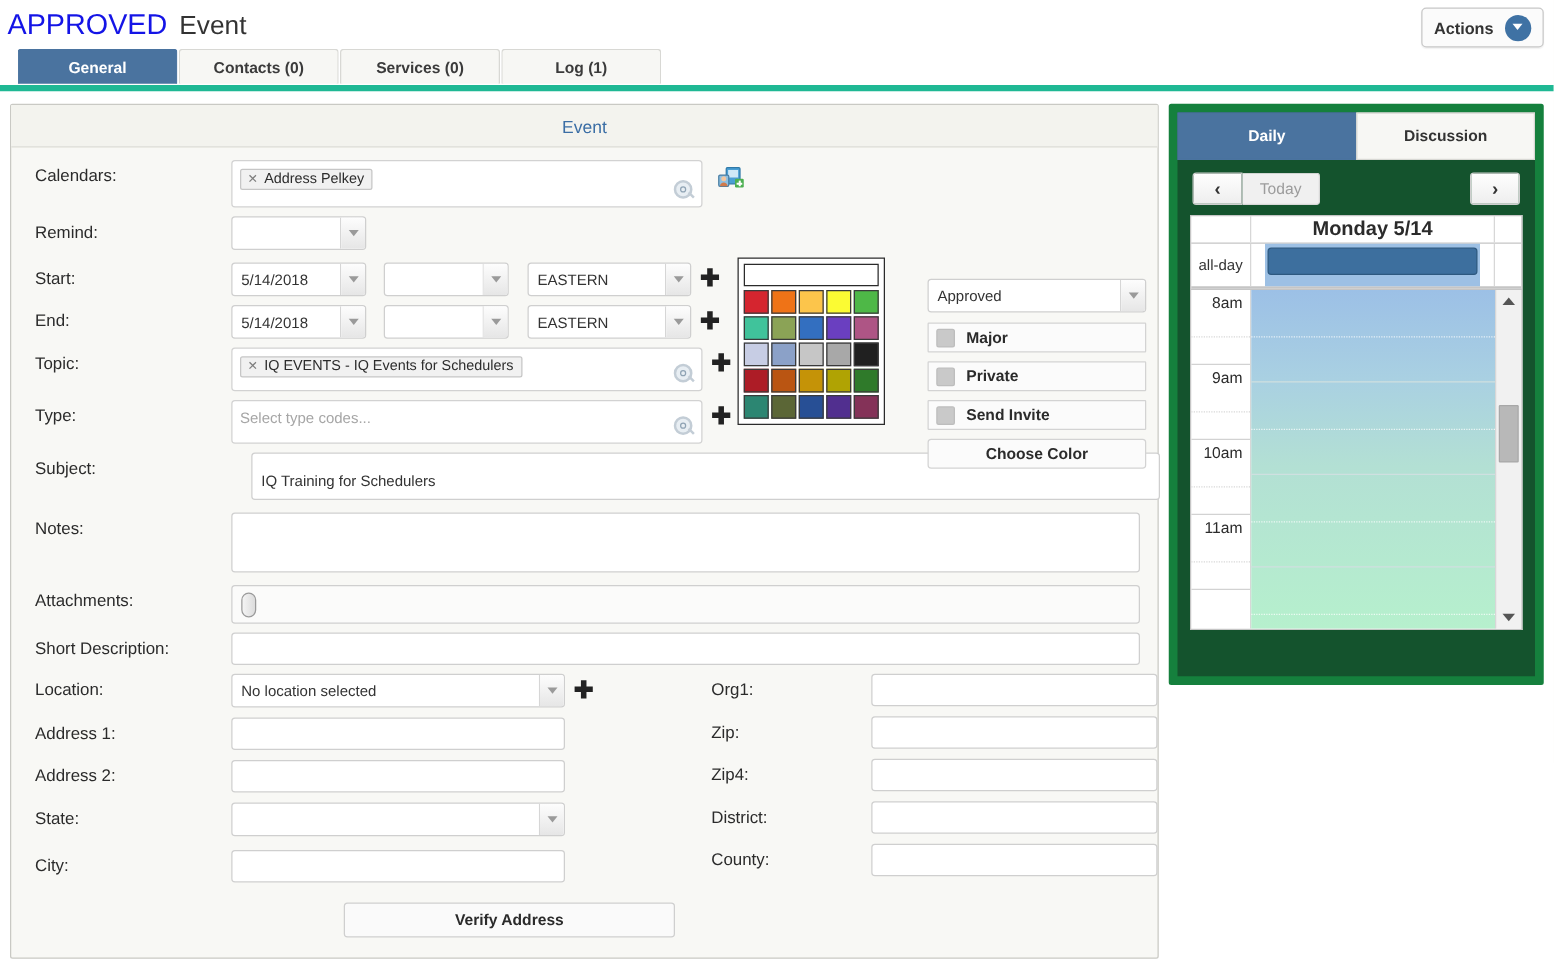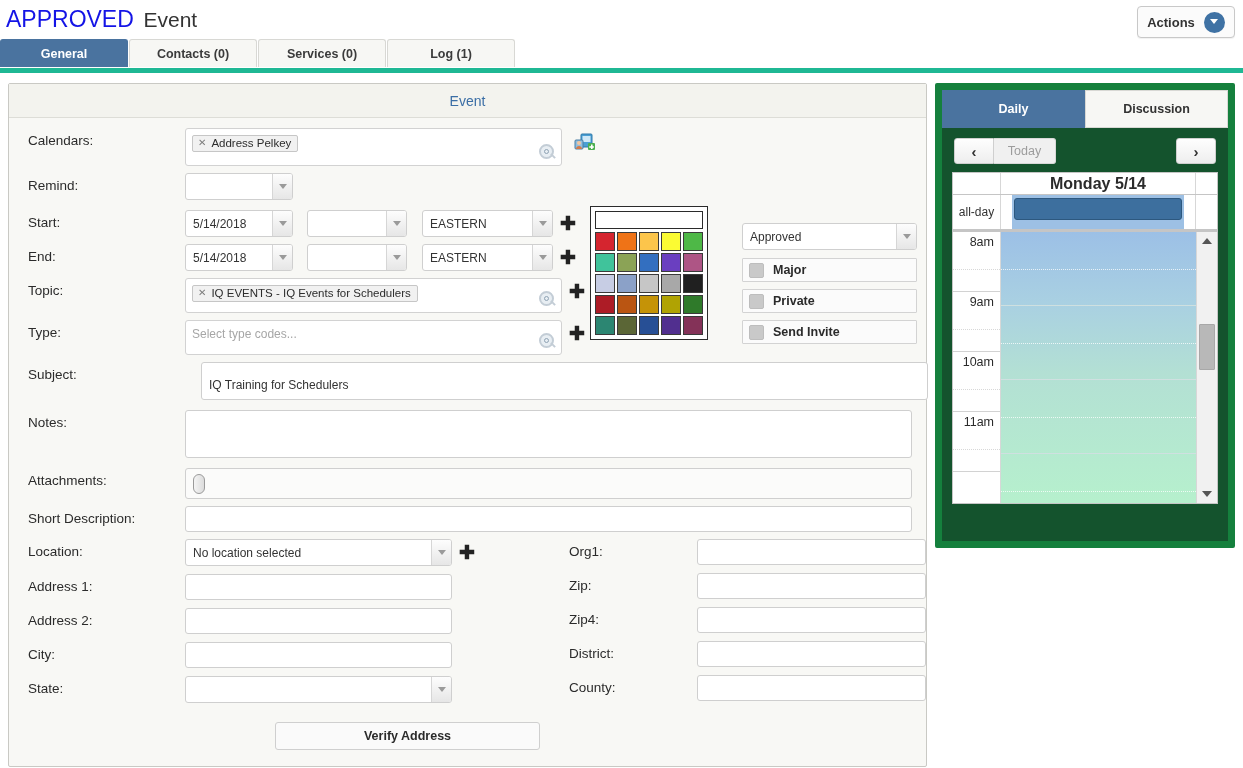--- a/index.html
+++ b/index.html
@@ -36,21 +36,21 @@
     width:21px; height:21px; border-radius:50%;
     background:#3f72a4; position:relative; flex:0 0 auto;
   }
   .chev-circle:after {
     content:""; position:absolute; left:6px; top:7px;
     border-left:4.5px solid transparent; border-right:4.5px solid transparent;
     border-top:5.5px solid #fff;
   }
 
   
-  .tabbar { position:relative; height:30px; padding-left:0; }
+  .tabbar { position:relative; height:30px; padding-left:14px; }
   .tabs { display:flex; align-items:flex-end; height:29px; }
   .tab {
     height:28px; min-width:128px; padding:0 18px;
     display:flex; align-items:center; justify-content:center;
     font-size:12.5px; font-weight:bold; color:#3b3b3b;
     background:#f7f7f4; border:1px solid #d8d8d4; border-bottom:none;
     border-radius:3px 3px 0 0; margin-right:1px; cursor:pointer;
   }
   .tab.active { background:#4a739f; color:#fff; border-color:#4a739f; }
   .tab-underline { height:5px; background:#1fb894; width:100%; }
@@ -428,33 +428,33 @@
           </div>
 
           <div class="row">
             <div class="lbl-col">Address 2:</div>
             <div class="fld-col">
               <input class="inp" style="width: 267px;" value="">
             </div>
           </div>
 
           <div class="row">
-            <div class="lbl-col">City:</div>
-            <div class="fld-col">
-              <input class="inp" style="width: 267px;" value="">
-            </div>
-          </div>
-
-          <div class="row">
             <div class="lbl-col">State:</div>
             <div class="fld-col">
               <div class="sel" style="width:267px;">
                 <div class="selbox"></div>
                 <div class="arrow"></div>
               </div>
+            </div>
+          </div>
+
+          <div class="row">
+            <div class="lbl-col">City:</div>
+            <div class="fld-col">
+              <input class="inp" style="width: 267px;" value="">
             </div>
           </div>
         </div>
 
         <div class="addr-col-r">
           <div class="row">
             <div class="lbl-col">Org1:</div>
             <div class="fld-col">
               <input class="inp" style="width: 229px;" value="">
             </div>
@@ -534,20 +534,23 @@
         <span>Major</span>
       </div>
       <div class="chkbtn">
         <span class="chkbox"></span>
         <span>Private</span>
       </div>
       <div class="chkbtn">
         <span class="chkbox"></span>
         <span>Send Invite</span>
       </div>
+      <div class="choosecolor">
+        <span>Choose Color</span>
+      </div>
     </div>
   </div>
 
   <div class="panel-side">
     <div class="side-tabs">
       <div class="side-tab active">
         <span>Daily</span>
       </div>
       <div class="side-tab">
         <span>Discussion</span>

